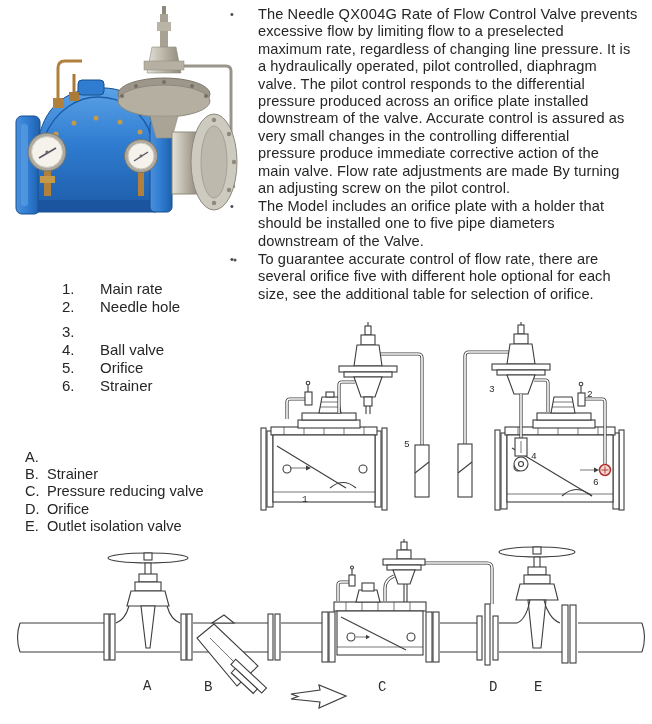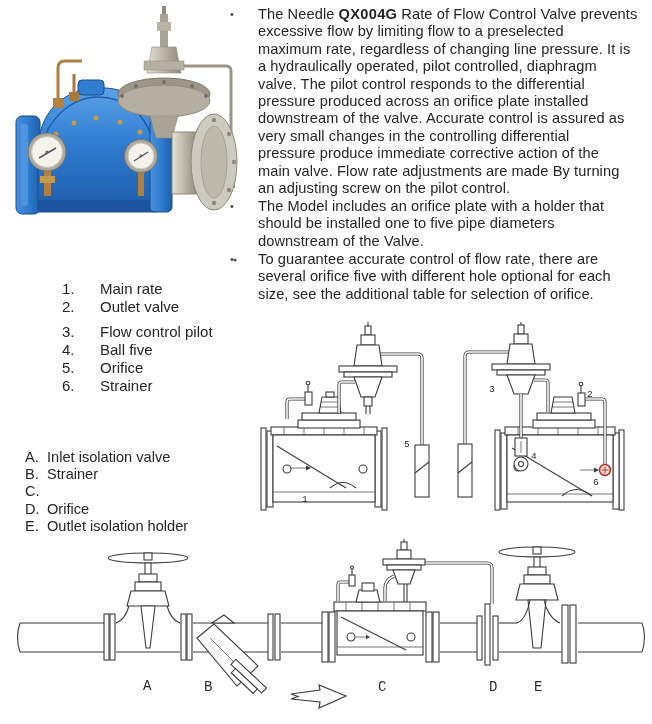--- a/index.html
+++ b/index.html
@@ -6,21 +6,21 @@
   body{
     width:652px;height:724px;background:#ffffff;position:relative;overflow:hidden;
     font-family:"Liberation Sans",sans-serif;color:#262626;
   }
   .abs{position:absolute;}
   
   #description{left:230px;top:0;width:422px;}
   .para{position:absolute;left:0;display:flex;}
   .bullet{width:28px;flex:0 0 28px;font-size:11px;line-height:17.4px;color:#444;}
   .ptext{white-space:pre-line;font-size:14.6px;line-height:17.4px;letter-spacing:0.1px;}
-  .model{font-weight:bold;letter-spacing:0.3px;}
+  .model{font-weight:normal;letter-spacing:0.3px;}
   
   #parts-list{left:62px;top:280px;font-size:15px;}
   #parts-list .row{display:flex;height:18px;line-height:18px;}
   #parts-list .row.gap{margin-top:7px;}
   #parts-list .num{width:38px;flex:0 0 38px;}
   
   #install-list{left:25px;top:449px;font-size:14.6px;}
   #install-list .row{display:flex;height:17.2px;line-height:17.2px;}
   #install-list .letter{width:22px;flex:0 0 22px;}
   svg{display:block;}
@@ -156,59 +156,58 @@
   </div>
 </div>
 
 <div id="parts-list" class="abs">
   <div class="row">
       <span class="num">1.</span>
       <span>Main rate</span>
     </div>
   <div class="row">
       <span class="num">2.</span>
-      <span>Outlet valve</span>
+      <span>Needle hole</span>
     </div>
   <div class="row gap">
       <span class="num">3.</span>
-      <span>Flow control pilot</span>
     </div>
   <div class="row">
       <span class="num">4.</span>
-      <span>Ball five</span>
+      <span>Ball valve</span>
     </div>
   <div class="row">
       <span class="num">5.</span>
       <span>Orifice</span>
     </div>
   <div class="row">
       <span class="num">6.</span>
       <span>Strainer</span>
     </div>
 </div>
 
 <div id="install-list" class="abs">
   <div class="row">
       <span class="letter">A.</span>
-      <span>Inlet isolation valve</span>
     </div>
   <div class="row">
       <span class="letter">B.</span>
       <span>Strainer</span>
     </div>
   <div class="row">
       <span class="letter">C.</span>
+      <span>Pressure reducing valve</span>
     </div>
   <div class="row">
       <span class="letter">D.</span>
       <span>Orifice</span>
     </div>
   <div class="row">
       <span class="letter">E.</span>
-      <span>Outlet isolation holder</span>
+      <span>Outlet isolation valve</span>
     </div>
 </div>
 
 <svg class="abs" style="left:242px;top:320px;" width="410" height="192" viewBox="0 0 410 192">
 
   <g>
     <rect class="ln" x="19" y="108" width="5" height="82"></rect>
       <rect class="ln" x="25" y="111" width="6" height="76"></rect>
     <rect class="ln" x="140" y="108" width="5" height="82"></rect>
       <rect class="ln" x="133" y="111" width="6" height="76"></rect>

